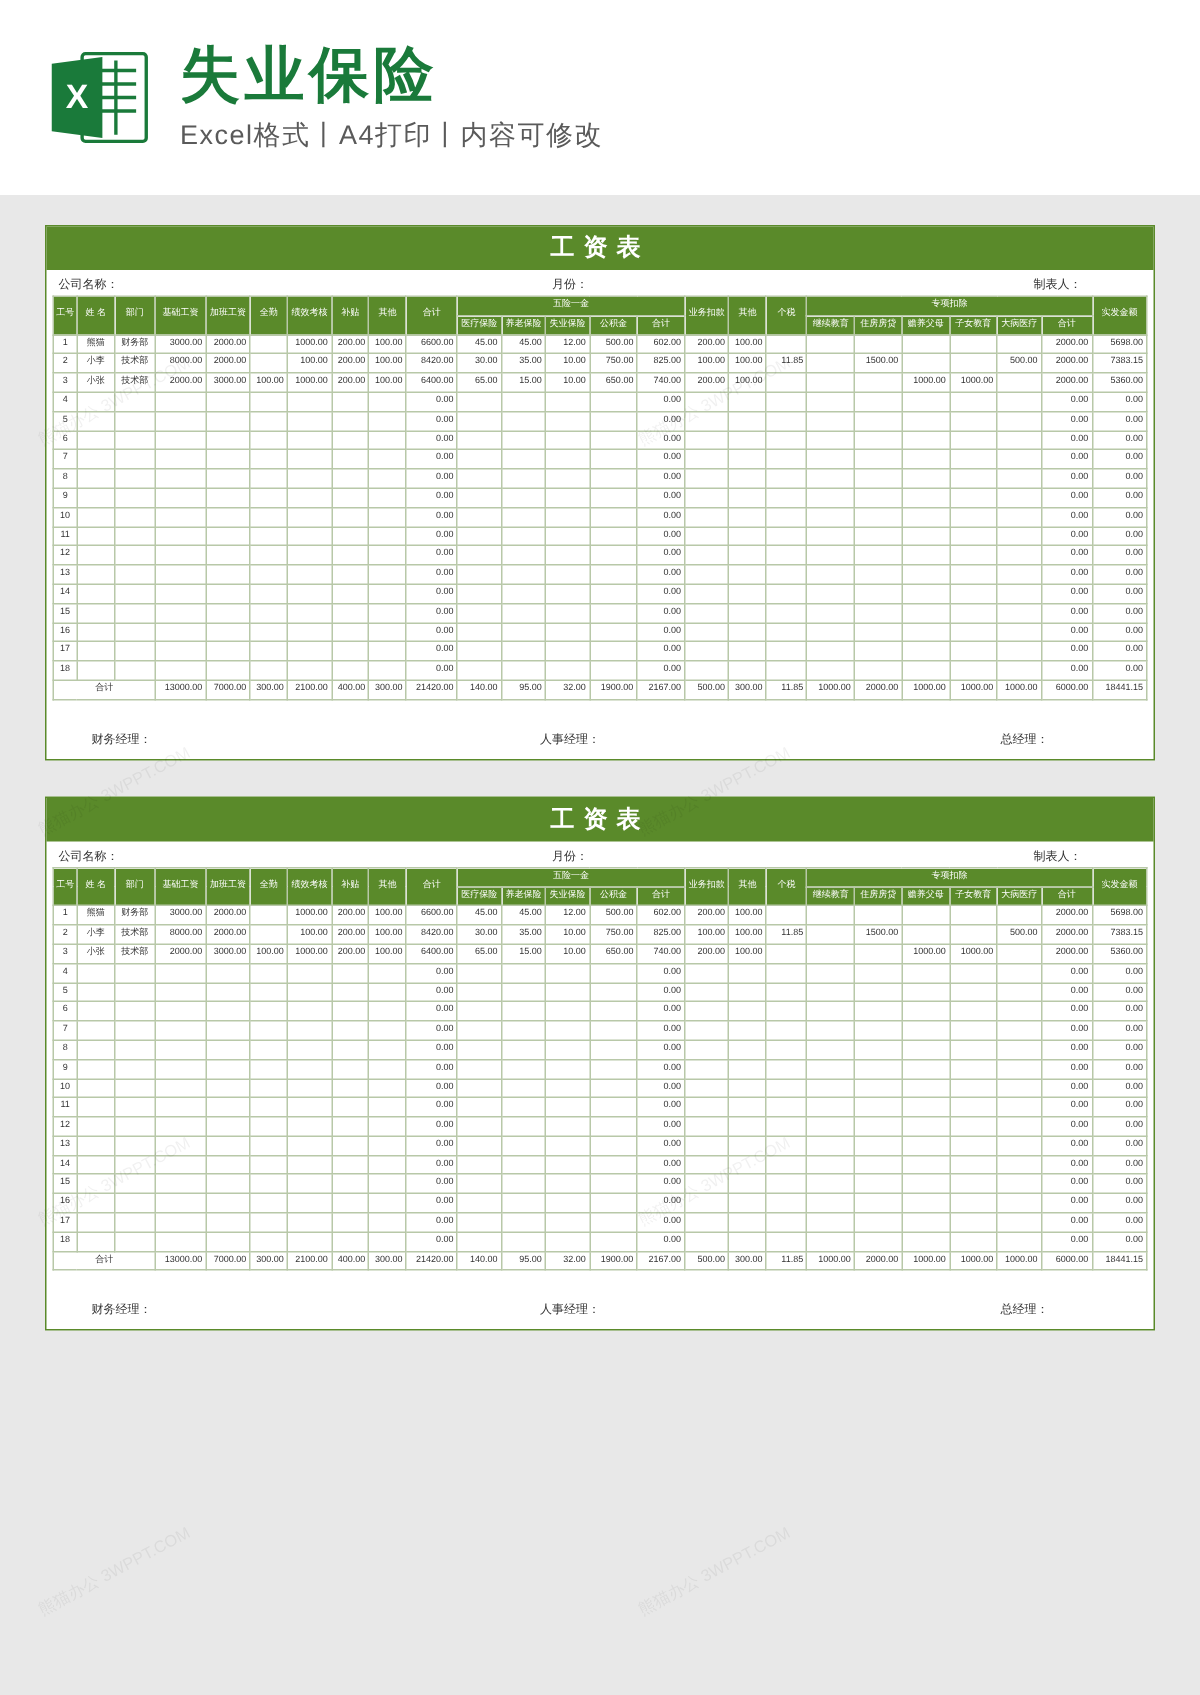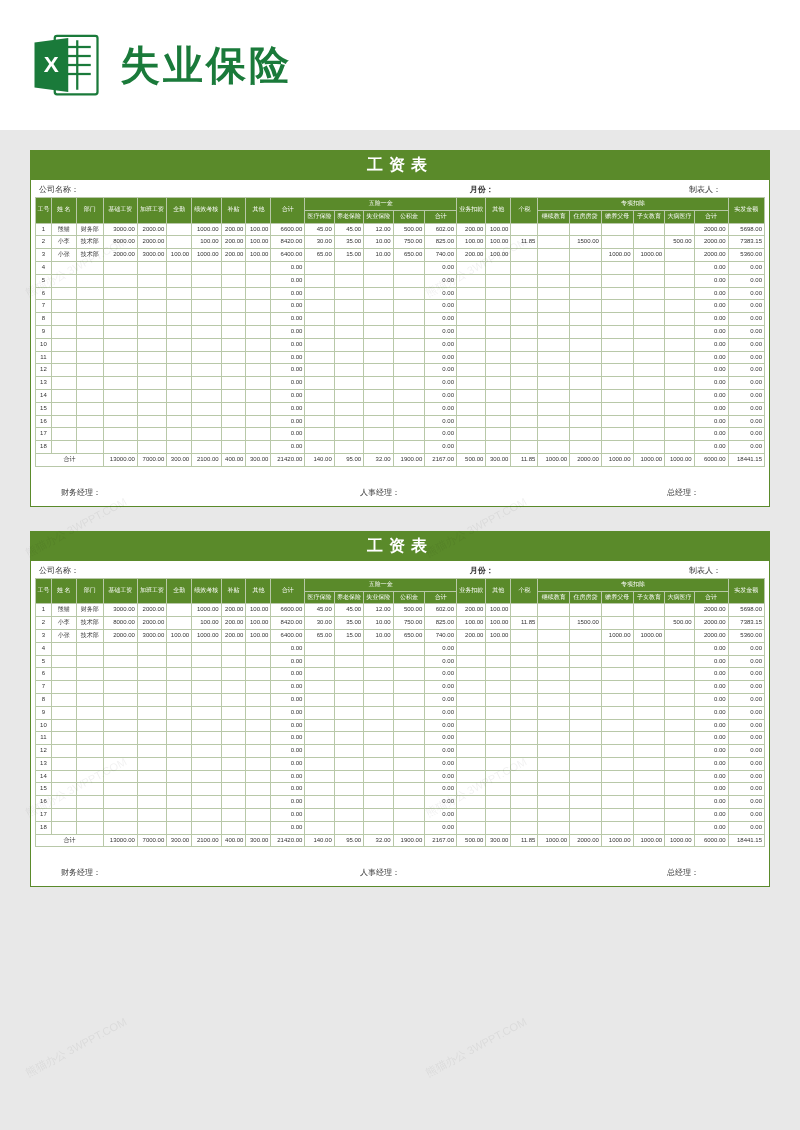--- a/index.html
+++ b/index.html
@@ -58,21 +58,21 @@
     padding: 4px 0;
     letter-spacing: 6px;
   }
   .meta-row {
     display: flex;
     font-size: 8px;
     padding: 4px 8px 2px;
     color: #333;
   }
   .meta-row .lbl { flex: 1; }
-  .meta-row .lbl.center { text-align: right; font-weight: bold; }
+  .meta-row .lbl.center { text-align: center; }
   .meta-row .lbl.right { text-align: right; padding-right: 40px; }
   table {
     border-collapse: collapse;
     width: calc(100% - 8px);
     margin: 0 4px;
     table-layout: fixed;
   }
   th, td {
     border: 1px solid #b8c8a8;
     font-size: 6px;
@@ -118,20 +118,21 @@
       <line x1="30" y1="24" x2="54" y2="24" stroke="#1a7a3a" stroke-width="2"></line>
       <line x1="30" y1="32" x2="54" y2="32" stroke="#1a7a3a" stroke-width="2"></line>
       <line x1="30" y1="40" x2="54" y2="40" stroke="#1a7a3a" stroke-width="2"></line>
       <line x1="42" y1="10" x2="42" y2="54" stroke="#1a7a3a" stroke-width="2"></line>
       <polygon points="4,12 34,8 34,56 4,52" fill="#1a7a3a"></polygon>
       <text x="19" y="38" text-anchor="middle" fill="#fff" font-size="20" font-family="Arial" font-weight="bold">X</text>
     </svg>
   </div>
   <div class="header-text">
     <div class="header-title">失业保险</div>
+    <div class="header-sub">Excel格式丨A4打印丨内容可修改</div>
   </div>
 </div>
 
 <div class="sheet-area">
   <div id="sheet-container">
       <div class="sheet">
         <div class="sheet-title">工资表</div>
         <div class="meta-row">
           <span class="lbl">公司名称：</span>
   <span class="lbl center">月份：</span>

